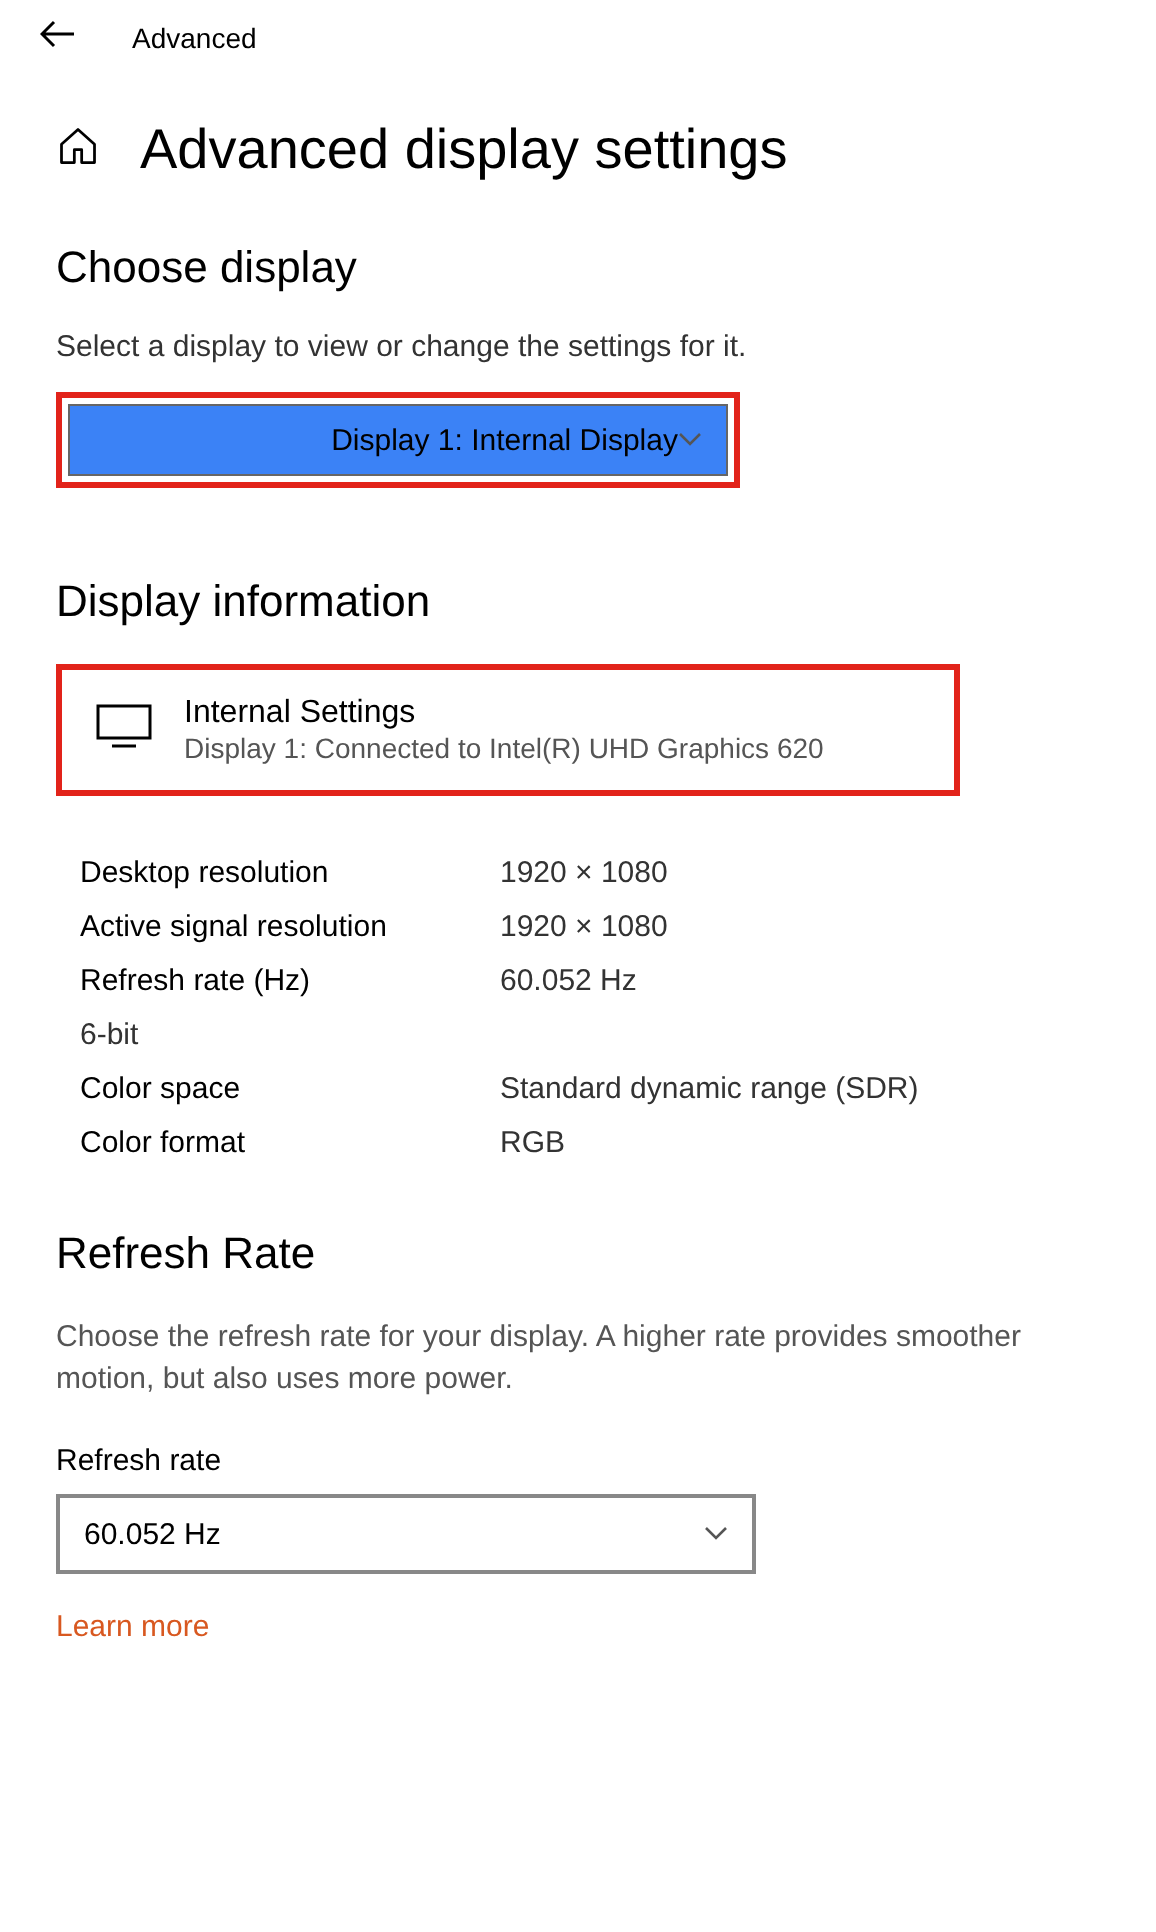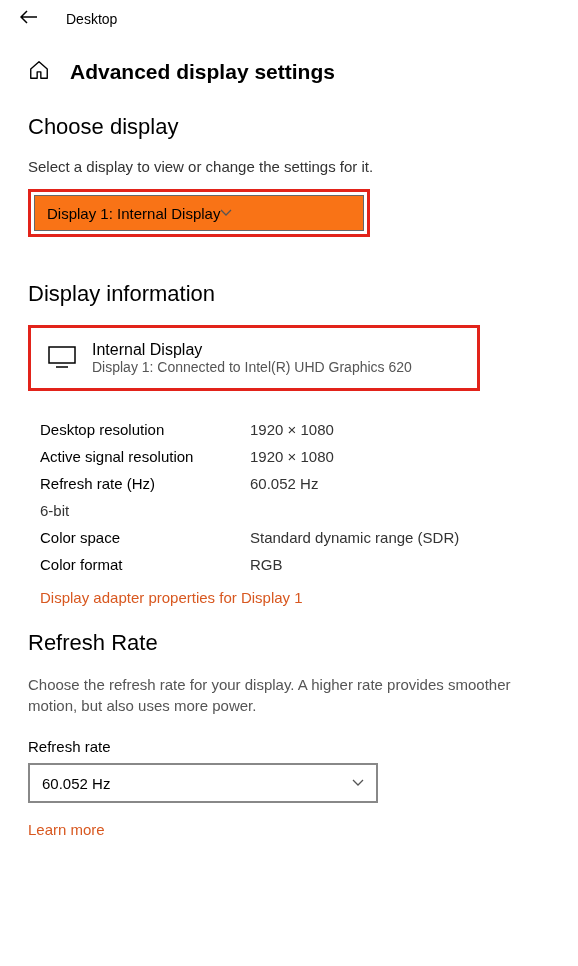--- a/index.html
+++ b/index.html
@@ -18,35 +18,35 @@
 }
 .back-arrow { font-size: 18px; cursor: pointer; }
 .topbar-title { font-size: 14px; }
 .page-heading {
   display: flex;
   align-items: center;
   gap: 20px;
   padding: 22px 28px 30px 28px;
 }
 .home-icon svg { width: 22px; height: 22px; }
-.page-heading h1 { font-size: 21px; font-weight: 700; }
+.page-heading h1 { font-size: 28px; font-weight: 400; }
 .content { padding: 0 28px; }
 .section-h { font-size: 22px; font-weight: 400; margin-bottom: 18px; }
 .section-help { color: #333; margin-bottom: 14px; }
 .highlight { border: 3px solid #e2231a; padding: 3px; display: inline-block; }
 .select-box {
   display: flex;
   align-items: center;
-  justify-content: flex-start;
+  justify-content: flex-end;
   border: 1px solid #666;
   width: 330px;
   height: 36px;
   padding: 0 12px;
   cursor: pointer;
-  background: #f97316;
+  background: #3b82f6;
 }
 .chev { font-size: 12px; color: #555; }
 .gap-lg { height: 44px; }
 .gap-md { height: 24px; }
 .display-card {
   display: flex;
   align-items: center;
   gap: 16px;
   width: 440px;
   padding: 10px 14px;
@@ -77,21 +77,21 @@
 </style>
 </head>
 <body>
 
 <div class="topbar">
   <span class="back-arrow">
     <svg width="18" height="14" viewBox="0 0 18 14">
         <path d="M7 1 L1 7 L7 13 M1 7 H17" stroke="#000" stroke-width="1.5" fill="none"></path>
       </svg>
   </span>
-  <span class="topbar-title">Desktop</span>
+  <span class="topbar-title">Advanced</span>
 </div>
 
 <div class="page-heading">
   <span class="home-icon">
     <svg viewBox="0 0 24 24">
         <path d="M3 11 L12 3 L21 11 V21 H14 V14 H10 V21 H3 Z" stroke="#000" stroke-width="1.5" fill="none" stroke-linejoin="round"></path>
       </svg>
   </span>
   <h1>Advanced display settings</h1>
 </div>
@@ -116,21 +116,21 @@
 
   <div class="highlight">
     <div class="display-card">
       <span class="monitor-icon">
         <svg viewBox="0 0 28 24">
             <rect x="1" y="2" width="26" height="16" stroke="#000" stroke-width="1.5" fill="none"></rect>
             <line x1="8" y1="22" x2="20" y2="22" stroke="#000" stroke-width="1.5"></line>
           </svg>
       </span>
       <div>
-        <div class="name">Internal Display</div>
+        <div class="name">Internal Settings</div>
         <div class="sub">Display 1: Connected to Intel(R) UHD Graphics 620</div>
       </div>
     </div>
   </div>
 
   <div class="props">
       <div class="prop-row">
         <span class="prop-label">Desktop resolution</span>
         <span class="prop-val">1920 × 1080</span>
       </div>
@@ -148,21 +148,20 @@
       <div class="prop-row">
         <span class="prop-label">Color space</span>
         <span class="prop-val">Standard dynamic range (SDR)</span>
       </div>
       <div class="prop-row">
         <span class="prop-label">Color format</span>
         <span class="prop-val">RGB</span>
       </div>
     </div>
 
-  <a class="link">Display adapter properties for Display 1</a>
 
   <div class="gap-md"></div>
 
   <h2 class="section-h">Refresh Rate</h2>
   <p class="refresh-help">Choose the refresh rate for your display. A higher rate provides smoother motion, but also uses more power.</p>
 
   <label class="field-label">Refresh rate</label>
   <div class="rate-select">
     <span>60.052 Hz</span>
     <span class="chev">

